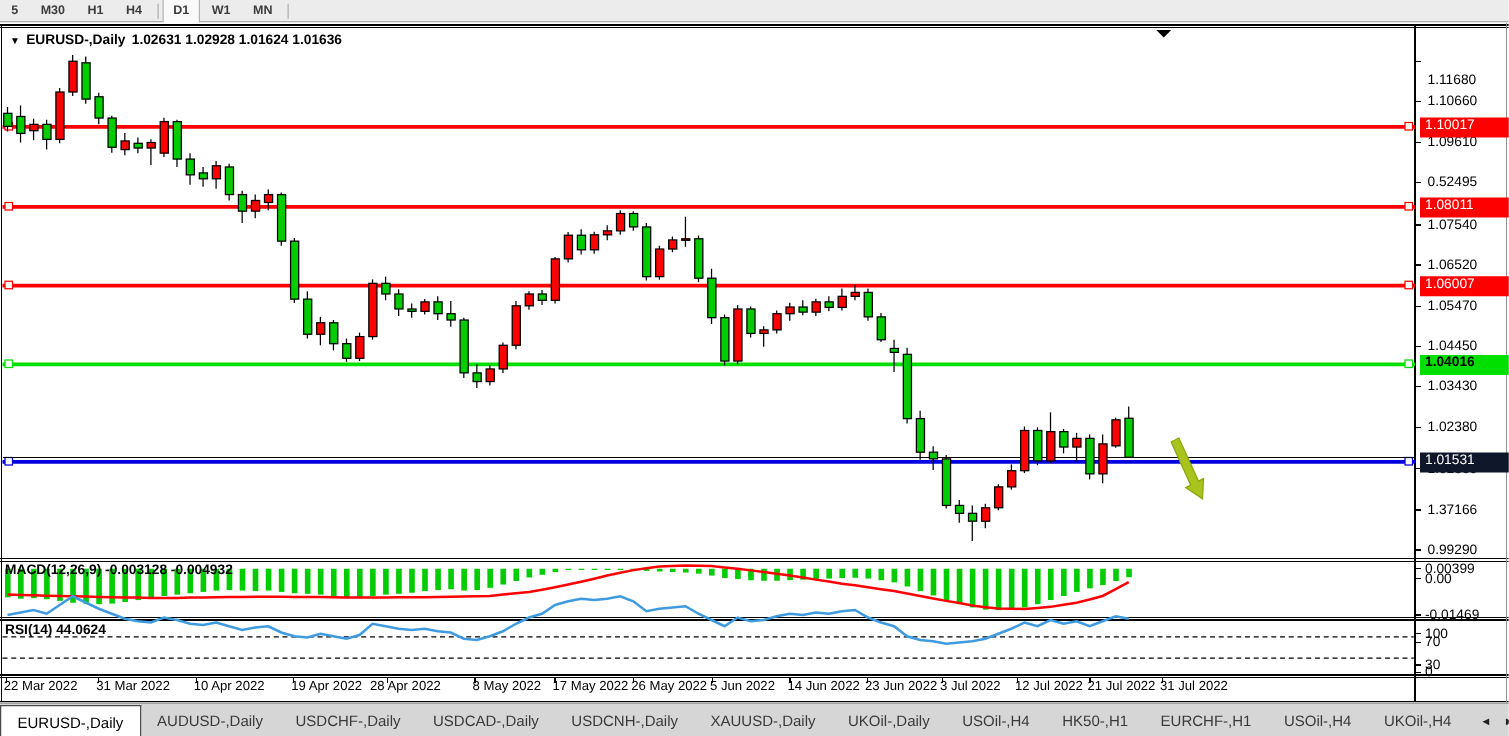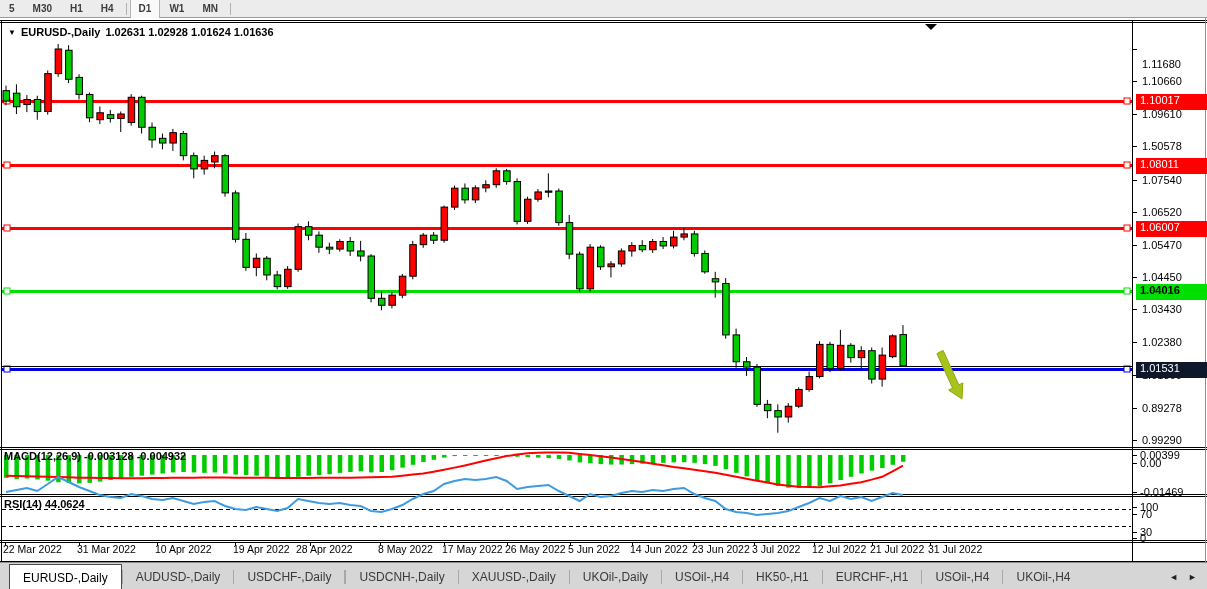--- a/index.html
+++ b/index.html
@@ -383,29 +383,29 @@
       <span class="tri">▼</span>
       <span>EURUSD-,Daily</span>
       <span>1.02631 1.02928 1.01624 1.01636</span>
     </div>
     <div class="pane-label" style="top:432px">MACD(12,26,9) -0.003128 -0.004932</div>
     <div class="pane-label" style="top:480px">RSI(14) 44.0624</div>
     <div id="labels-layer">
         <div class="price-label" style="top: 40px;">1.11680</div>
         <div class="price-label" style="top: 57px;">1.10660</div>
         <div class="price-label" style="top: 90px;">1.09610</div>
-        <div class="price-label" style="top: 122px;">1.50578</div>
+        <div class="price-label" style="top: 122px;">0.52495</div>
         <div class="price-label" style="top: 156px;">1.07540</div>
         <div class="price-label" style="top: 188px;">1.06520</div>
         <div class="price-label" style="top: 221px;">1.05470</div>
         <div class="price-label" style="top: 253px;">1.04450</div>
         <div class="price-label" style="top: 285px;">1.03430</div>
         <div class="price-label" style="top: 318px;">1.02380</div>
         <div class="price-label" style="top: 351px;">1.01360</div>
-        <div class="price-label" style="top: 384px;">0.89278</div>
+        <div class="price-label" style="top: 384px;">1.37166</div>
         <div class="price-label" style="top: 416px;">0.99290</div>
         <div class="ind-label" style="top: 432px;">0.00399</div>
         <div class="ind-label" style="top: 440px;">0.00</div>
         <div class="ind-label" style="top: 469px;">-0.01469</div>
         <div class="ind-label" style="top: 484px;">100</div>
         <div class="ind-label" style="top: 491px;">70</div>
         <div class="ind-label" style="top: 509px;">30</div>
         <div class="ind-label" style="top: 515px;">0</div>
         <div class="date-label" style="left: 3px;">22 Mar 2022</div>
         <div class="date-label" style="left: 77px;">31 Mar 2022</div>
@@ -431,20 +431,21 @@
   </div>
 
   <div id="tabbar">
       <div class="lead"></div>
       <div class="tab active">EURUSD-,Daily</div>
       <div class="tab-sep"></div>
       <div class="tab">AUDUSD-,Daily</div>
       <div class="tab-sep"></div>
       <div class="tab">USDCHF-,Daily</div>
       <div class="tab-sep"></div>
+      <div class="tab">USDCAD-,Daily</div>
       <div class="tab-sep"></div>
       <div class="tab">USDCNH-,Daily</div>
       <div class="tab-sep"></div>
       <div class="tab">XAUUSD-,Daily</div>
       <div class="tab-sep"></div>
       <div class="tab">UKOil-,Daily</div>
       <div class="tab-sep"></div>
       <div class="tab">USOil-,H4</div>
       <div class="tab-sep"></div>
       <div class="tab">HK50-,H1</div>

